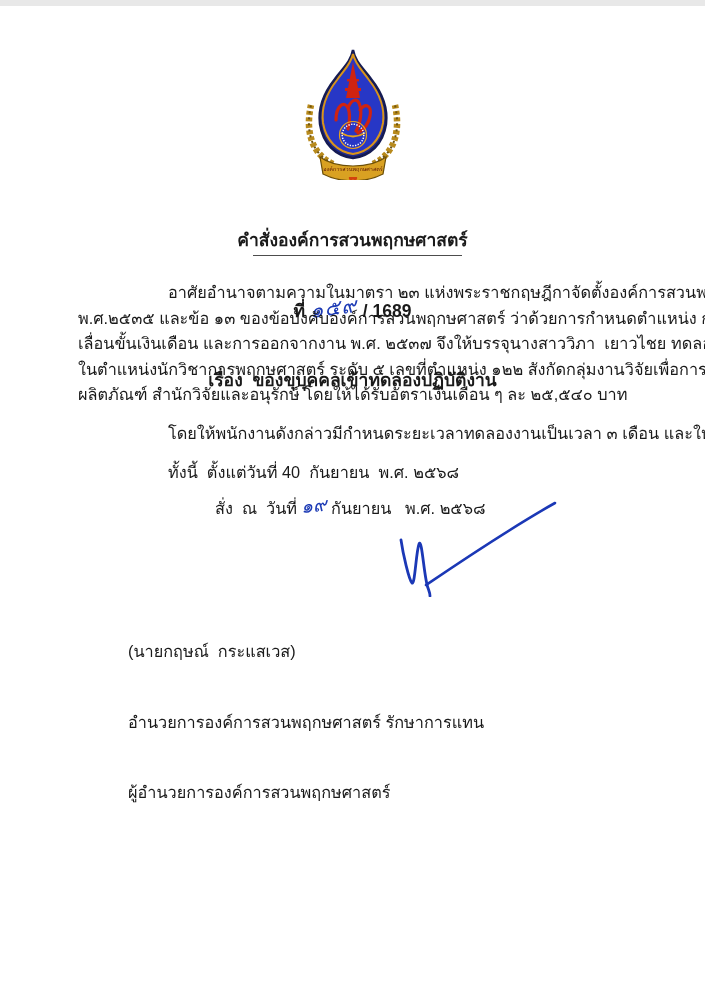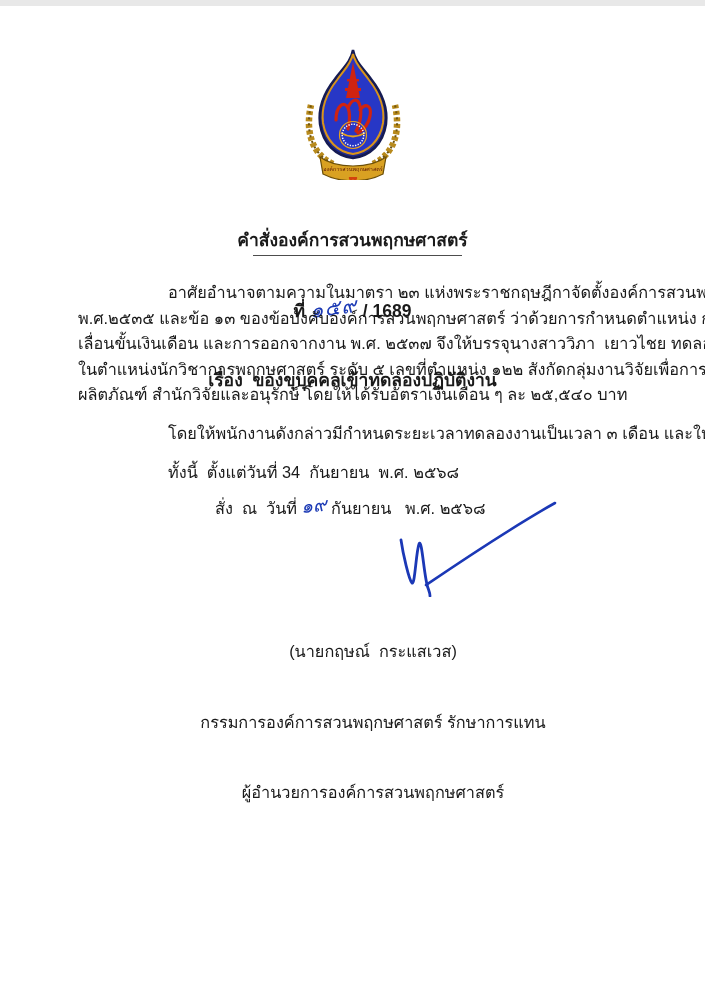--- a/index.html
+++ b/index.html
@@ -57,21 +57,20 @@
   .line{white-space:pre;}
   .indent{padding-left:90px;}
   .indent2{padding-left:137px;}
   .gap{margin-top:13px;}
   .gap2{margin-top:10px;}
   .signature-svg{
     position:absolute;left:383px;top:486px;width:185px;height:105px;
   }
   .sign-block{
     position:absolute;top:587px;left:128px;width:490px;
-    text-align:center;
     font-size:16.3px;
     line-height:23.5px;
     white-space:pre;
   }
 </style>
 </head>
 <body>
 
 <div class="page">
 
@@ -113,29 +112,29 @@
 
   <div class="body-text">
     <div class="line indent">อาศัยอำนาจตามความในมาตรา ๒๓ แห่งพระราชกฤษฎีกาจัดตั้งองค์การสวนพฤกษศาสตร์</div>
     <div class="line">พ.ศ.๒๕๓๕ และข้อ ๑๓ ของข้อบังคับองค์การสวนพฤกษศาสตร์ ว่าด้วยการกำหนดตำแหน่ง การบรรจุแต่งตั้ง</div>
     <div class="line">เลื่อนขั้นเงินเดือน และการออกจากงาน พ.ศ. ๒๕๓๗ จึงให้บรรจุนางสาววิภา  เยาวไชย ทดลองปฏิบัติงาน</div>
     <div class="line">ในตำแหน่งนักวิชาการพฤกษศาสตร์ ระดับ ๕ เลขที่ตำแหน่ง ๑๒๒ สังกัดกลุ่มงานวิจัยเพื่อการพัฒนาและสร้าง</div>
     <div class="line">ผลิตภัณฑ์ สำนักวิจัยและอนุรักษ์ โดยให้ได้รับอัตราเงินเดือน ๆ ละ ๒๕,๕๔๐ บาท</div>
 
     <div class="line indent gap">โดยให้พนักงานดังกล่าวมีกำหนดระยะเวลาทดลองงานเป็นเวลา ๓ เดือน และให้</div>
 
-    <div class="line indent gap">ทั้งนี้  ตั้งแต่วันที่ 34  กันยายน  พ.ศ. ๒๕๖๘</div>
+    <div class="line indent gap">ทั้งนี้  ตั้งแต่วันที่ 40  กันยายน  พ.ศ. ๒๕๖๘</div>
 
     <div class="line indent2 gap2"><span>สั่ง  ณ  วันที่</span><span class="hand-day">๑๙</span><span>กันยายน   พ.ศ. ๒๕๖๘</span></div>
   </div>
 
   <svg class="signature-svg" viewBox="0 0 185 105">
     <path d="M18,48 C20,62 26,88 29,91 C32,93 33,60 36,52 C39,45 41,86 45,96 C46,99 47,101 47,104" stroke="#1b38b6" stroke-width="2.8" fill="none" stroke-linecap="round" stroke-linejoin="round"></path>
     <path d="M43,93 C74,72 124,38 172,11" stroke="#1b38b6" stroke-width="2.6" fill="none" stroke-linecap="round"></path>
   </svg>
 
   <div class="sign-block">
     <div>(นายกฤษณ์  กระแสเวส)</div>
-    <div>กรรมการองค์การสวนพฤกษศาสตร์ รักษาการแทน</div>
+    <div>อำนวยการองค์การสวนพฤกษศาสตร์ รักษาการแทน</div>
     <div>ผู้อำนวยการองค์การสวนพฤกษศาสตร์</div>
   </div>
 
 </div>
 
 </body></html>

